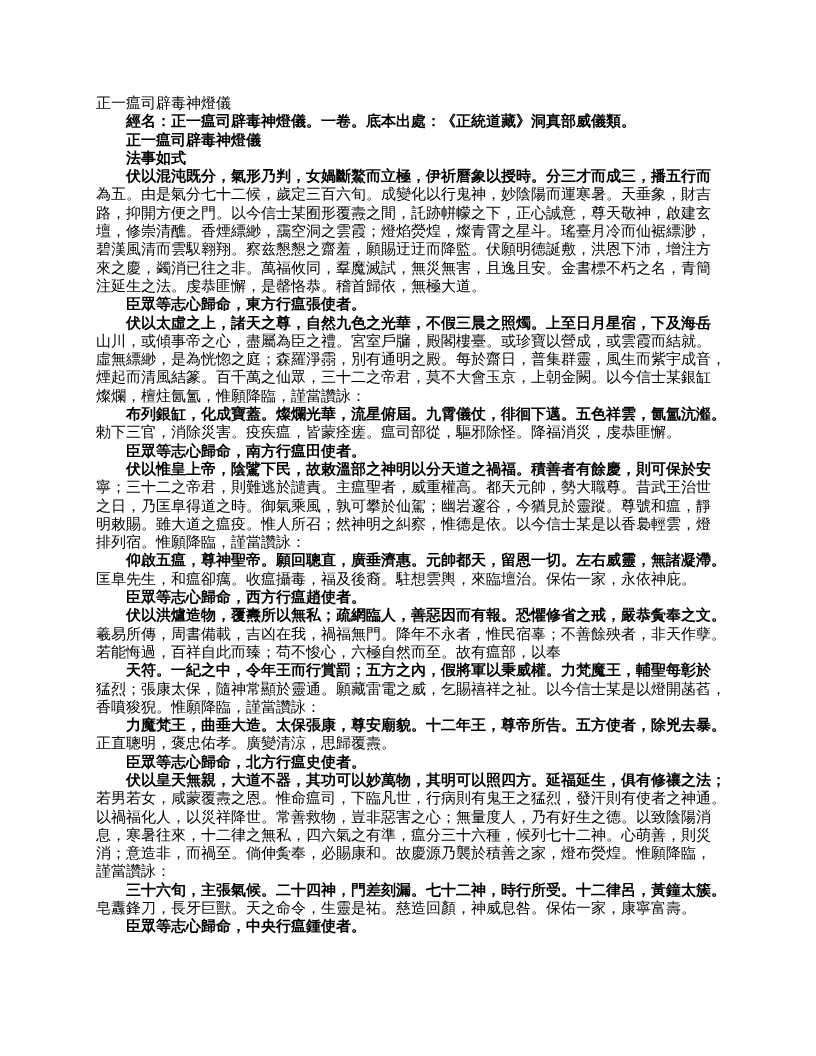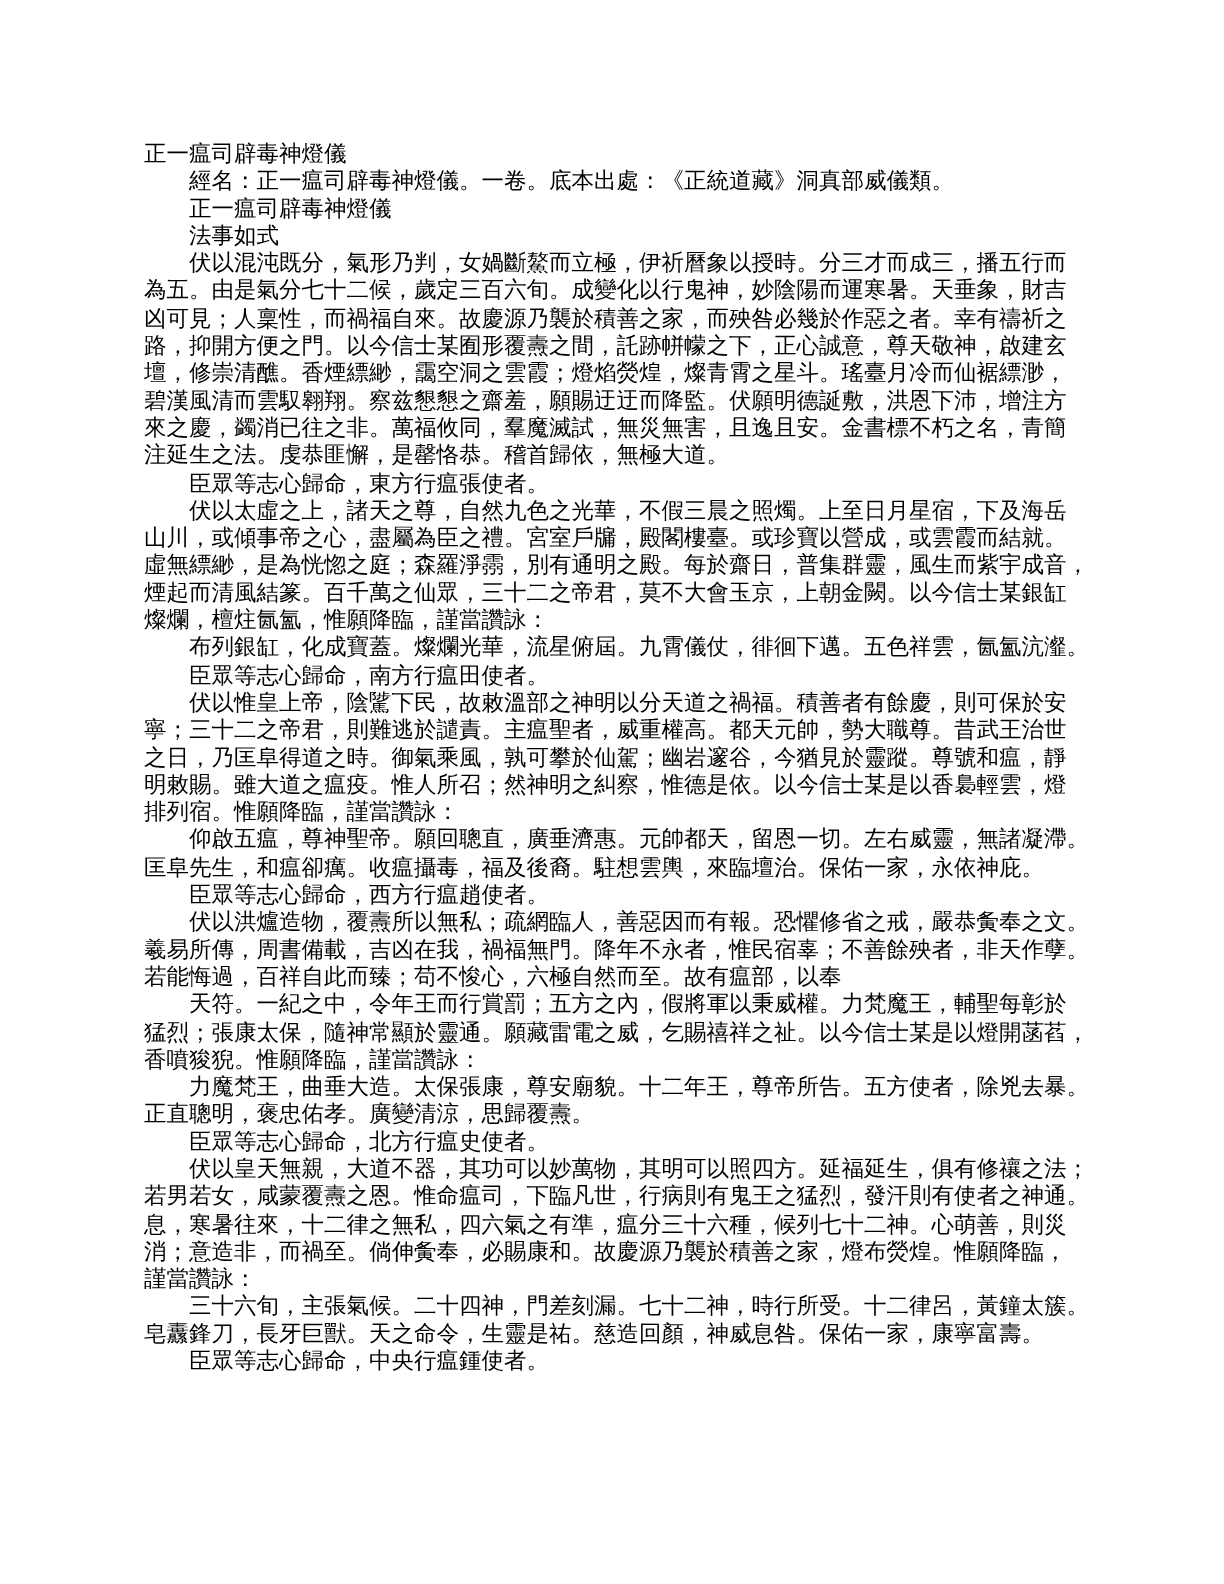--- a/index.html
+++ b/index.html
@@ -21,66 +21,68 @@
     font-family: "Liberation Serif", "DejaVu Serif", serif;
     font-size: 15px;
     line-height: 18.3px;
     color: #000000;
   }
   .line {
     white-space: nowrap;
   }
   .line.indent {
     text-indent: 2em;
+    font-weight: bold;
   }
 </style>
 <title>正一瘟司辟毒神燈儀</title></head>
 <body>
 
 <div class="page">
   <div class="doc-body">
       <div class="line">正一瘟司辟毒神燈儀</div>
       <div class="line indent">經名：正一瘟司辟毒神燈儀。一卷。底本出處：《正統道藏》洞真部威儀類。</div>
       <div class="line indent">正一瘟司辟毒神燈儀</div>
       <div class="line indent">法事如式</div>
       <div class="line indent">伏以混沌既分，氣形乃判，女媧斷鰲而立極，伊祈曆象以授時。分三才而成三，播五行而</div>
       <div class="line">為五。由是氣分七十二候，歲定三百六旬。成變化以行鬼神，妙陰陽而運寒暑。天垂象，財吉</div>
-      <div class="line">凶可見；人稟性，而禍福自來。故慶源乃襲於積善之家，而殃咎必幾於作惡之者。幸有禱祈之</div>
       <div class="line">路，抑開方便之門。以今信士某囿形覆燾之間，託跡帡幪之下，正心誠意，尊天敬神，啟建玄</div>
       <div class="line">壇，修崇清醮。香煙縹緲，靄空洞之雲霞；燈焰熒煌，燦青霄之星斗。瑤臺月冷而仙裾縹渺，</div>
       <div class="line">碧漢風清而雲馭翱翔。察兹懇懇之齋羞，願賜迂迂而降監。伏願明德誕敷，洪恩下沛，增注方</div>
       <div class="line">來之慶，蠲消已往之非。萬福攸同，羣魔滅試，無災無害，且逸且安。金書標不朽之名，青簡</div>
       <div class="line">注延生之法。虔恭匪懈，是罄恪恭。稽首歸依，無極大道。</div>
       <div class="line indent">臣眾等志心歸命，東方行瘟張使者。</div>
       <div class="line indent">伏以太虛之上，諸天之尊，自然九色之光華，不假三晨之照燭。上至日月星宿，下及海岳</div>
       <div class="line">山川，或傾事帝之心，盡屬為臣之禮。宮室戶牖，殿閣樓臺。或珍寶以營成，或雲霞而結就。</div>
       <div class="line">虛無縹緲，是為恍惚之庭；森羅淨霛，別有通明之殿。每於齋日，普集群靈，風生而紫宇成音，</div>
       <div class="line">煙起而清風結篆。百千萬之仙眾，三十二之帝君，莫不大會玉京，上朝金闕。以今信士某銀缸</div>
       <div class="line">燦爛，檀炷氤氳，惟願降臨，謹當讚詠：</div>
       <div class="line indent">布列銀缸，化成寶蓋。燦爛光華，流星俯屆。九霄儀仗，徘徊下邁。五色祥雲，氤氳沆瀣。</div>
+      <div class="line">勑下三官，消除災害。疫疾瘟，皆蒙痊瘥。瘟司部從，驅邪除怪。降福消災，虔恭匪懈。</div>
       <div class="line indent">臣眾等志心歸命，南方行瘟田使者。</div>
       <div class="line indent">伏以惟皇上帝，陰騭下民，故敕溫部之神明以分天道之禍福。積善者有餘慶，則可保於安</div>
       <div class="line">寧；三十二之帝君，則難逃於譴責。主瘟聖者，威重權高。都天元帥，勢大職尊。昔武王治世</div>
       <div class="line">之日，乃匡阜得道之時。御氣乘風，孰可攀於仙駕；幽岩邃谷，今猶見於靈蹤。尊號和瘟，靜</div>
       <div class="line">明敕賜。雖大道之瘟疫。惟人所召；然神明之糾察，惟德是依。以今信士某是以香裊輕雲，燈</div>
       <div class="line">排列宿。惟願降臨，謹當讚詠：</div>
       <div class="line indent">仰啟五瘟，尊神聖帝。願回聰直，廣垂濟惠。元帥都天，留恩一切。左右威靈，無諸凝滯。</div>
       <div class="line">匡阜先生，和瘟卻癘。收瘟攝毒，福及後裔。駐想雲輿，來臨壇治。保佑一家，永依神庇。</div>
       <div class="line indent">臣眾等志心歸命，西方行瘟趙使者。</div>
       <div class="line indent">伏以洪爐造物，覆燾所以無私；疏網臨人，善惡因而有報。恐懼修省之戒，嚴恭夤奉之文。</div>
       <div class="line">羲易所傳，周書備載，吉凶在我，禍福無門。降年不永者，惟民宿辜；不善餘殃者，非天作孽。</div>
       <div class="line">若能悔過，百祥自此而臻；苟不悛心，六極自然而至。故有瘟部，以奉</div>
       <div class="line indent">天符。一紀之中，令年王而行賞罰；五方之內，假將軍以秉威權。力梵魔王，輔聖每彰於</div>
       <div class="line">猛烈；張康太保，隨神常顯於靈通。願藏雷電之威，乞賜禧祥之祉。以今信士某是以燈開菡萏，</div>
       <div class="line">香噴狻猊。惟願降臨，謹當讚詠：</div>
       <div class="line indent">力魔梵王，曲垂大造。太保張康，尊安廟貌。十二年王，尊帝所告。五方使者，除兇去暴。</div>
       <div class="line">正直聰明，褒忠佑孝。廣變清涼，思歸覆燾。</div>
       <div class="line indent">臣眾等志心歸命，北方行瘟史使者。</div>
       <div class="line indent">伏以皇天無親，大道不器，其功可以妙萬物，其明可以照四方。延福延生，俱有修禳之法；</div>
       <div class="line">若男若女，咸蒙覆燾之恩。惟命瘟司，下臨凡世，行病則有鬼王之猛烈，發汗則有使者之神通。</div>
+      <div class="line">以禍福化人，以災祥降世。常善救物，豈非惡害之心；無量度人，乃有好生之德。以致陰陽消</div>
       <div class="line">息，寒暑往來，十二律之無私，四六氣之有準，瘟分三十六種，候列七十二神。心萌善，則災</div>
       <div class="line">消；意造非，而禍至。倘伸夤奉，必賜康和。故慶源乃襲於積善之家，燈布熒煌。惟願降臨，</div>
       <div class="line">謹當讚詠：</div>
       <div class="line indent">三十六旬，主張氣候。二十四神，門差刻漏。七十二神，時行所受。十二律呂，黃鐘太簇。</div>
       <div class="line">皂纛鋒刀，長牙巨獸。天之命令，生靈是祐。慈造回顏，神威息咎。保佑一家，康寧富壽。</div>
       <div class="line indent">臣眾等志心歸命，中央行瘟鍾使者。</div>
     </div>
 </div>
 
 </body></html>

